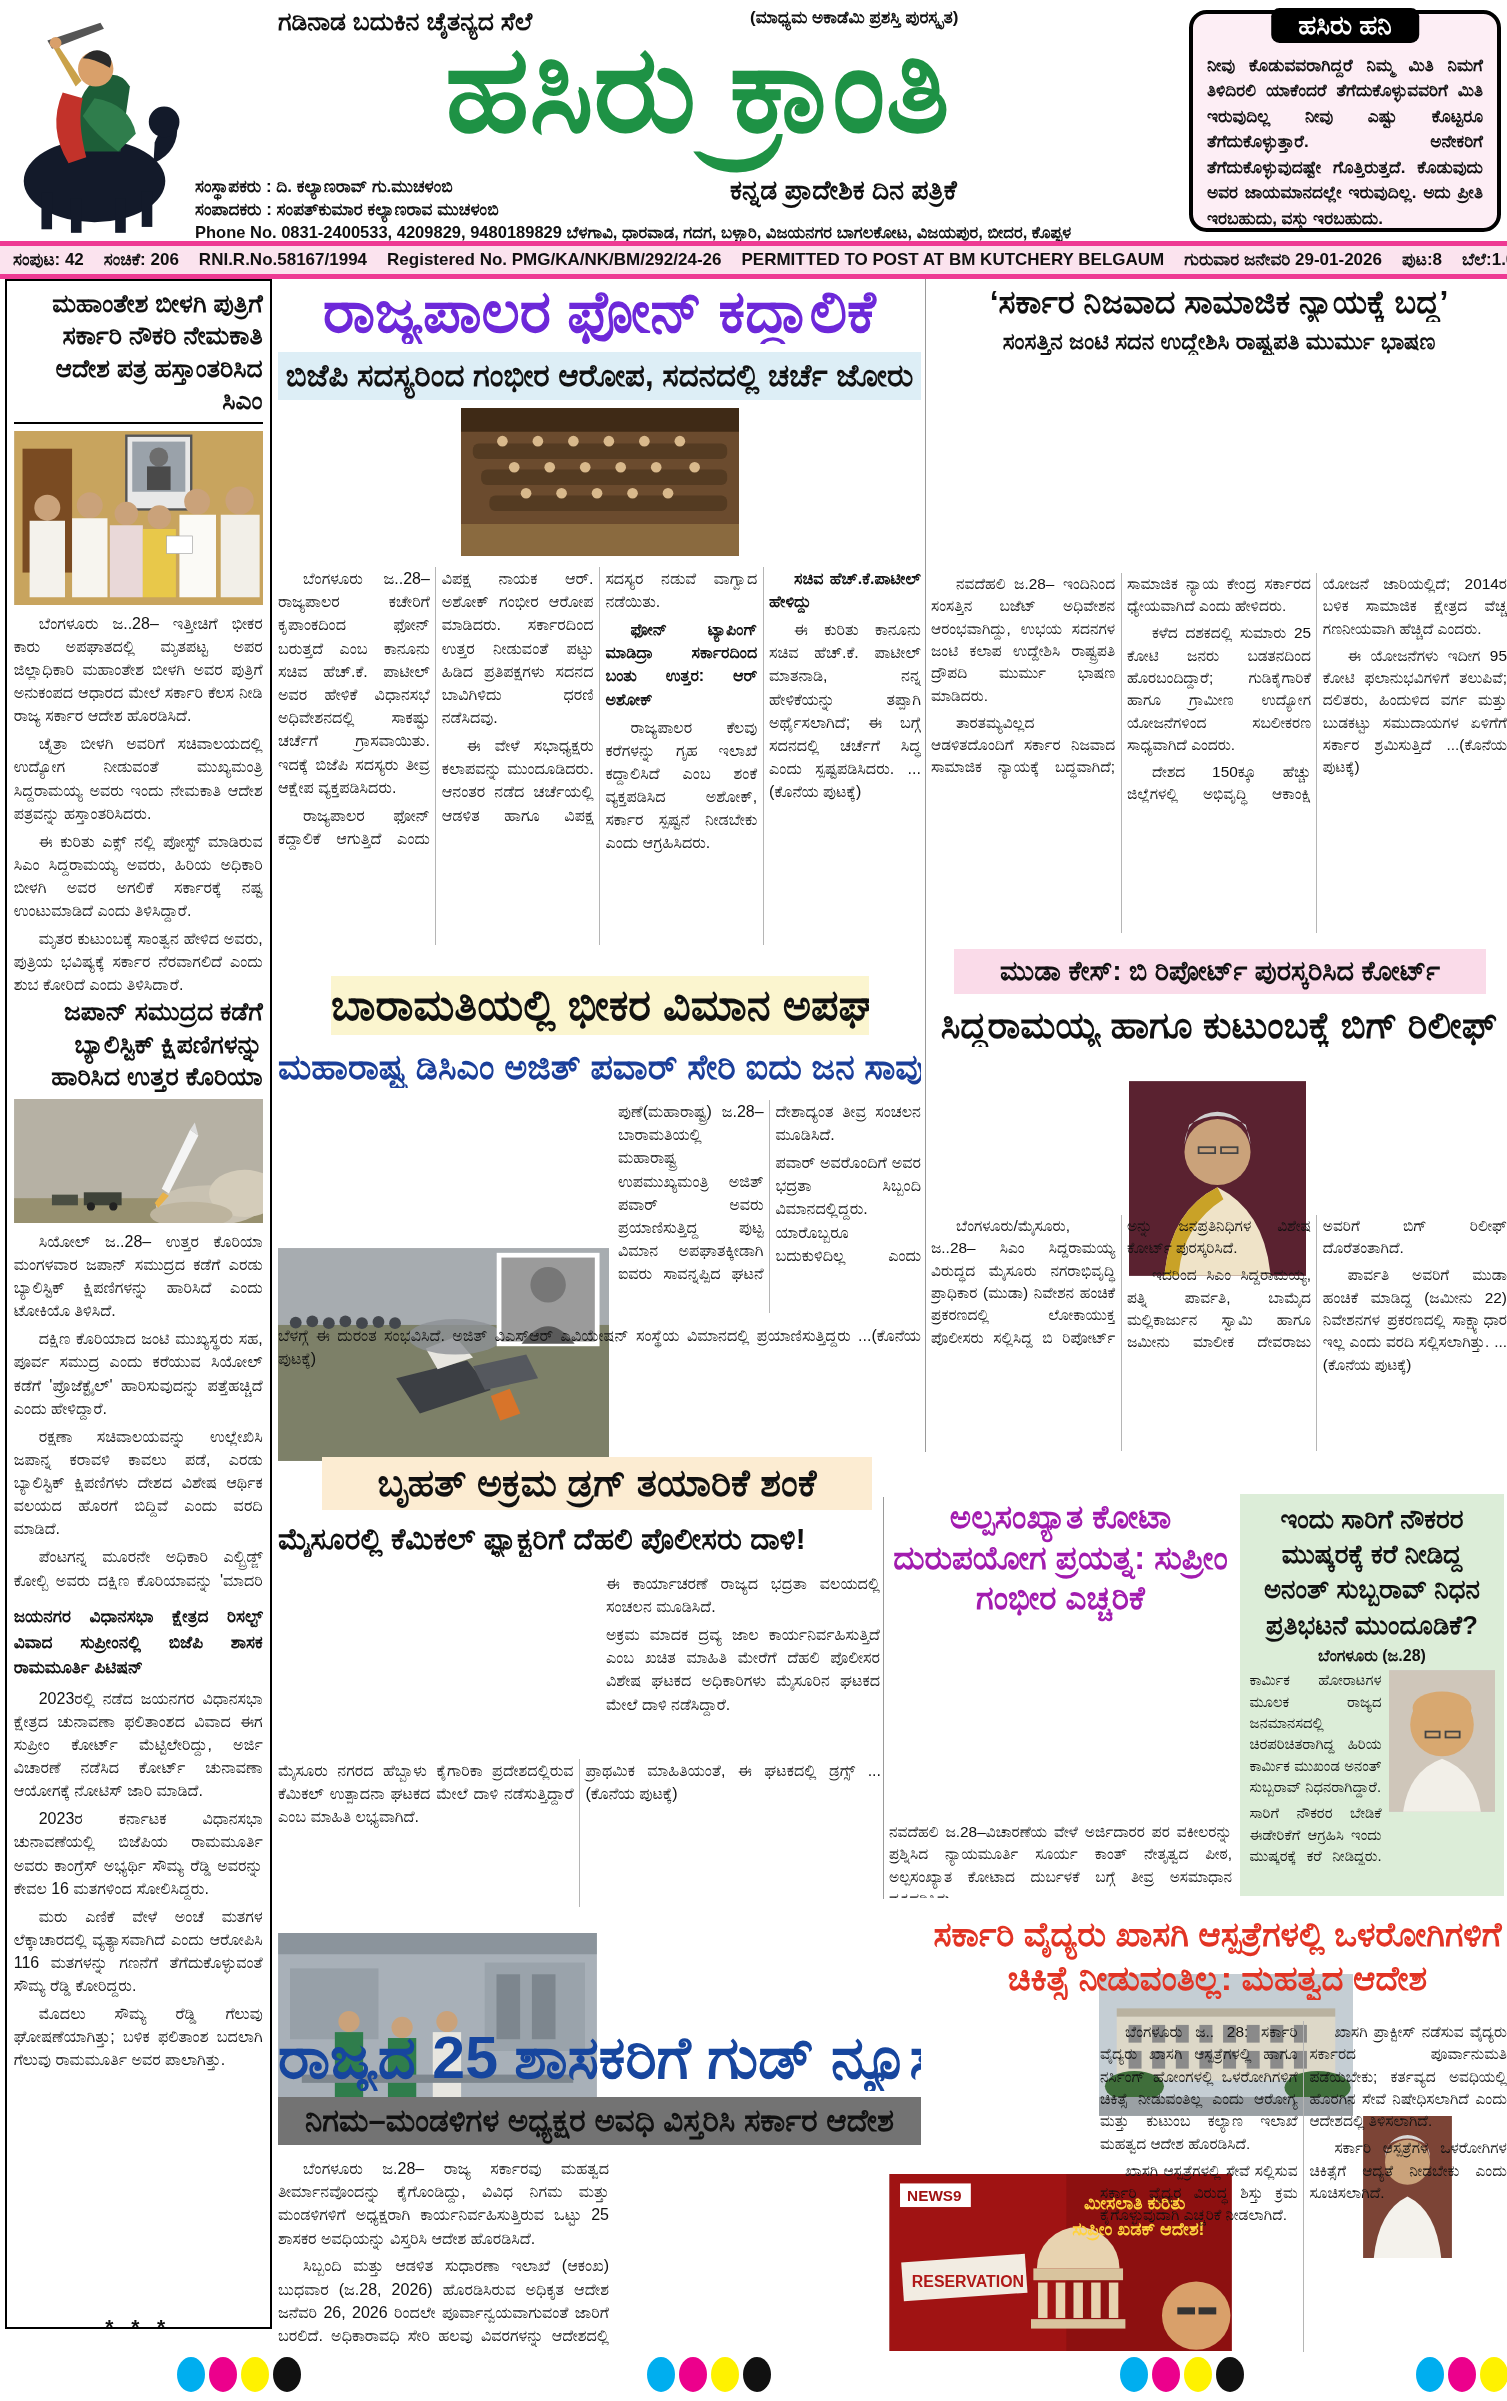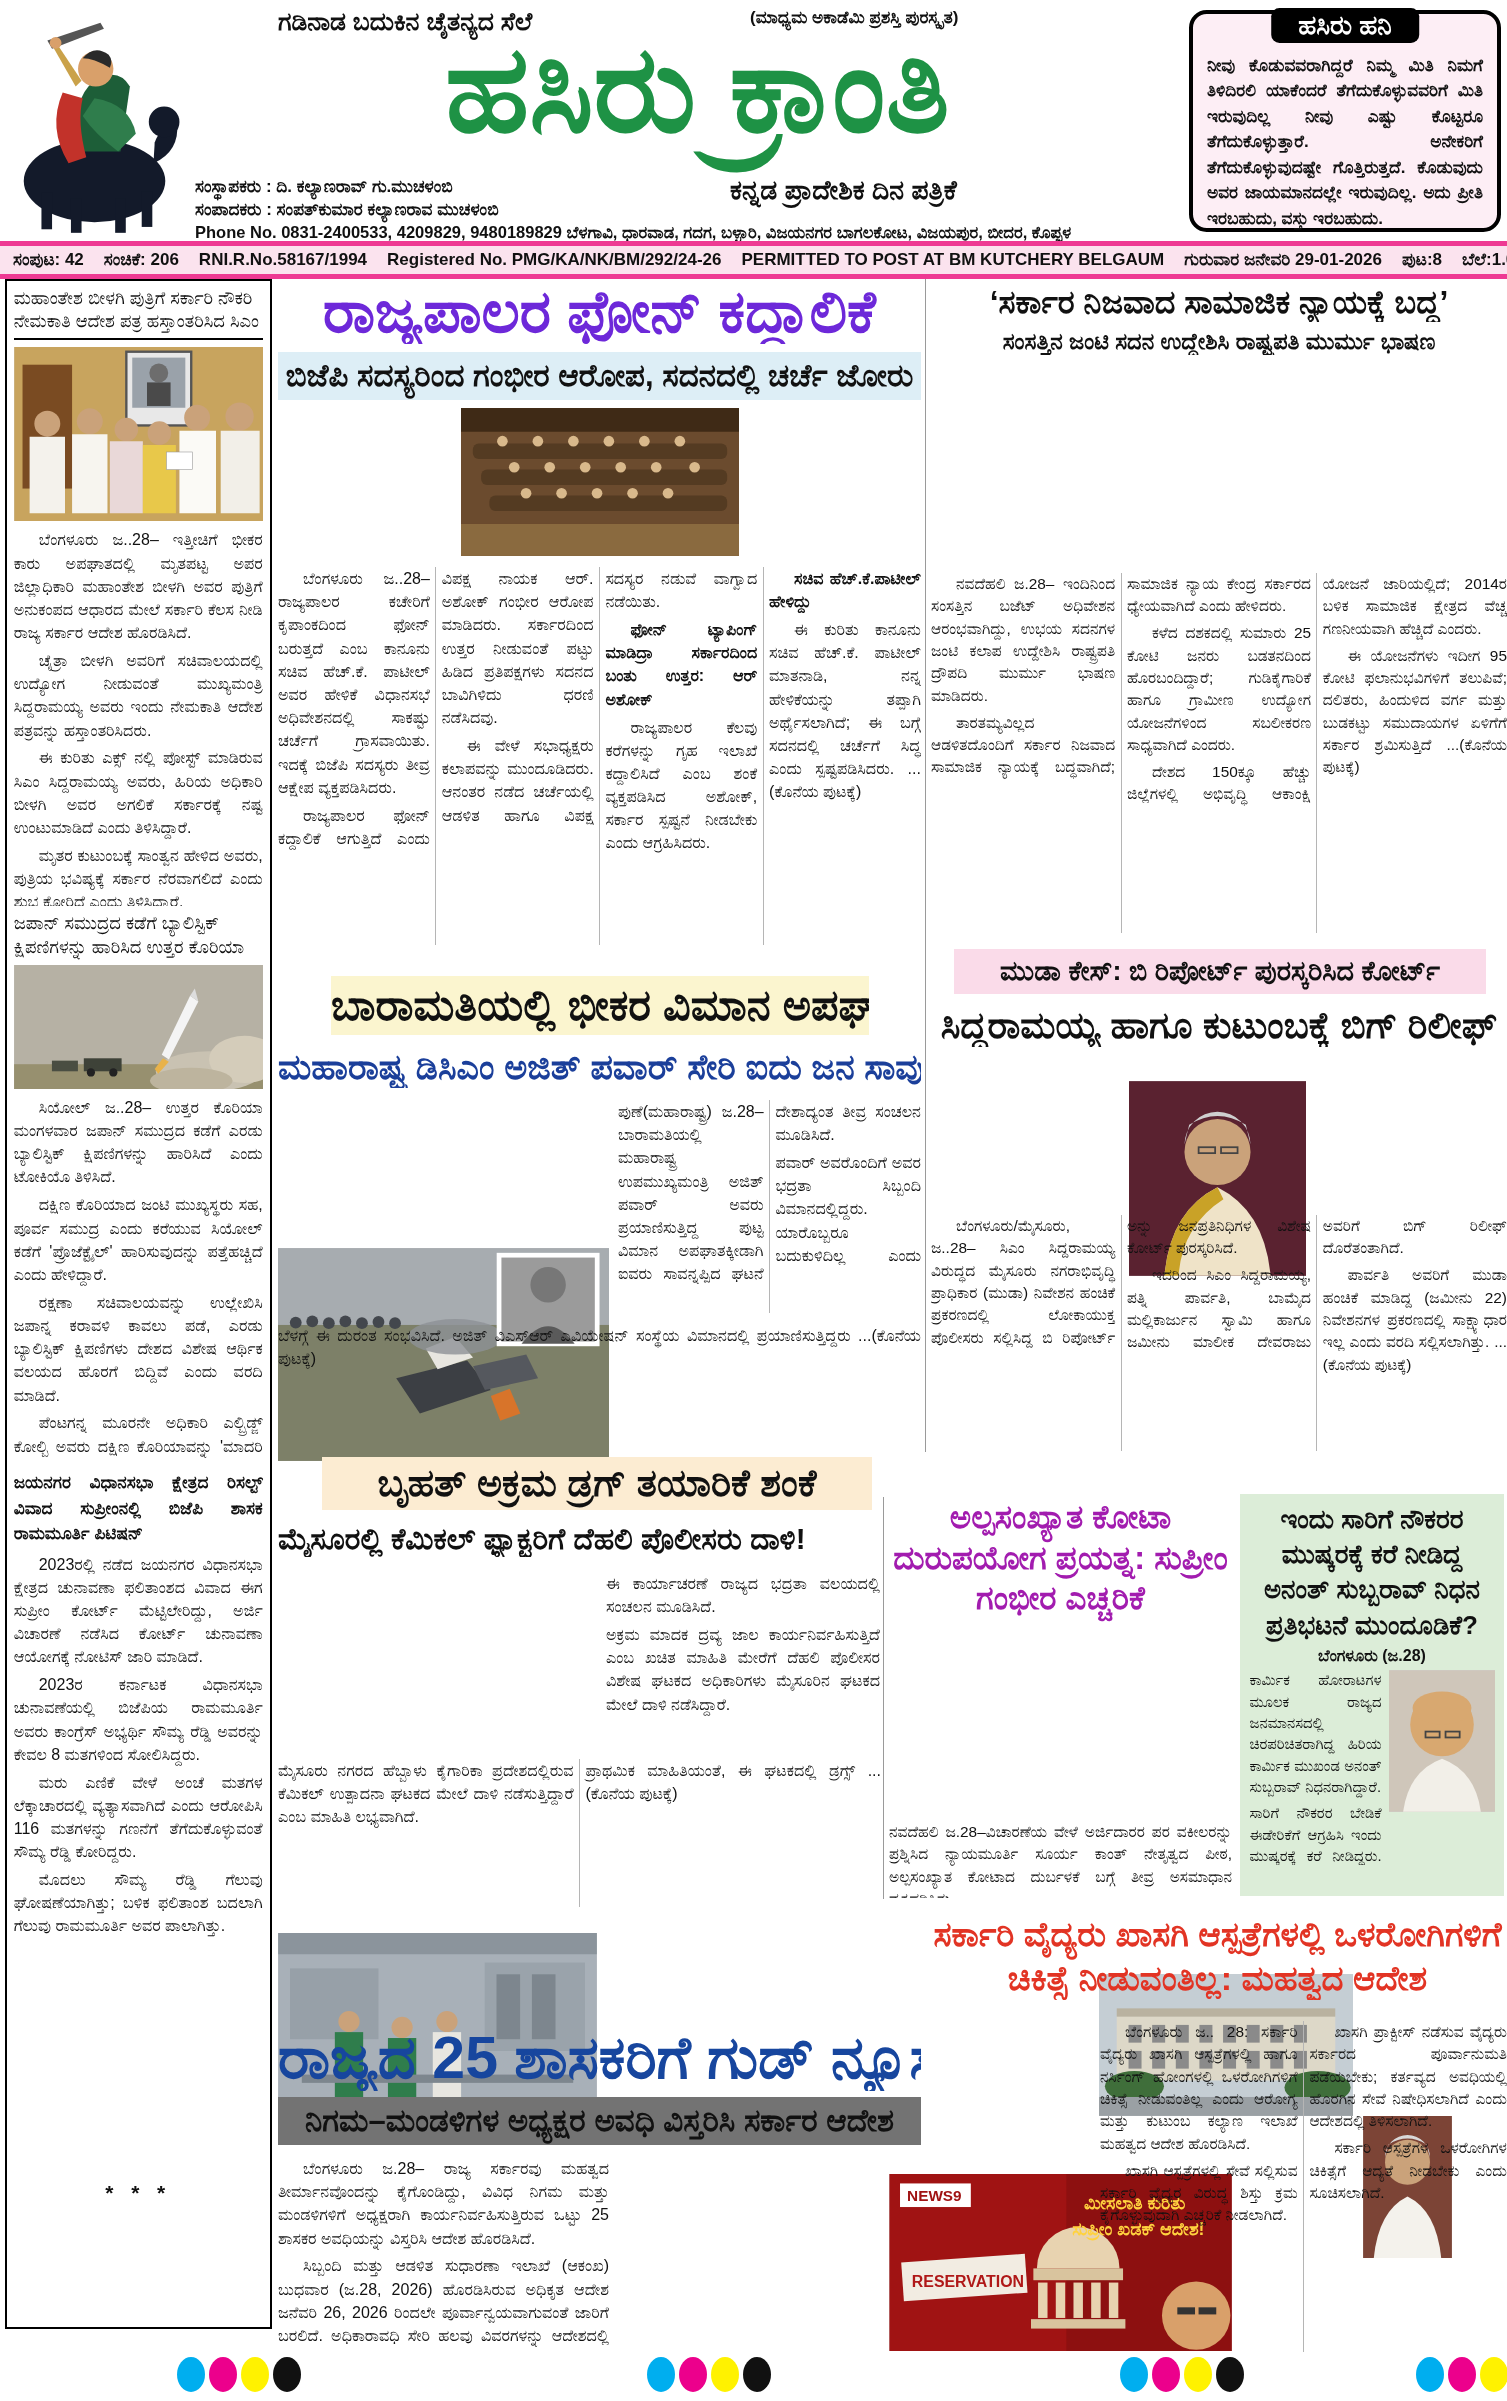--- a/index.html
+++ b/index.html
@@ -33,21 +33,21 @@
              font-size:26px;font-weight:bold;padding:2.4px 27px;border-radius:8.3px;white-space:nowrap;}
   #hanitext{font-size:17px;font-weight:bold;text-align:justify;line-height:1.5;}
   #haniauthor{font-size:17.7px;font-weight:bold;text-align:right;margin-top:3.5px;}
   
   #infobar{left:0;top:241px;width:1508px;height:38px;background:#fbe3ee;border-top:5.3px solid #ee3a93;
            border-bottom:5.3px solid #ee3a93;box-sizing:border-box;display:flex;align-items:center;
            gap:20px;padding:0 13px;font-size:17px;font-weight:bold;white-space:nowrap;overflow:hidden;}
   
   #leftcol{left:4.7px;top:279px;width:267px;height:2050px;border:2.4px solid #000;box-sizing:border-box;
            padding:5.9px 7px;overflow:hidden;}
-  .lefthead{font-size:18px;font-weight:normal;line-height:1.3;text-align:left;}
+  .lefthead{font-size:25px;font-weight:bold;line-height:1.3;text-align:right;}
   
   #govhead{left:278px;top:282px;width:643px;font-size:59px;color:#6d28d9;font-weight:bold;
            white-space:nowrap;text-align:center;overflow:hidden;line-height:1.05;}
   #govsub{left:278px;top:352px;width:643px;background:#ddeef6;font-size:31px;font-weight:bold;
           text-align:center;padding:5.9px 0;box-sizing:border-box;overflow:hidden;white-space:nowrap;}
   
   #barhead{left:331px;top:976px;width:538px;background:#fbf5cf;font-size:43px;font-weight:bold;
            text-align:center;padding:4.7px 0;white-space:nowrap;overflow:hidden;}
   #barsub{left:278px;top:1047px;width:643px;color:#1b3f9a;font-size:35px;font-weight:bold;
           text-align:center;white-space:nowrap;overflow:hidden;}
@@ -192,21 +192,21 @@
     </div>
     <div class="bodytxt clip" style="height:366px;margin-top:7px;">
         <p>ಸಿಯೋಲ್ ಜ..28– ಉತ್ತರ ಕೊರಿಯಾ ಮಂಗಳವಾರ ಜಪಾನ್ ಸಮುದ್ರದ ಕಡೆಗೆ ಎರಡು ಬ್ಯಾಲಿಸ್ಟಿಕ್ ಕ್ಷಿಪಣಿಗಳನ್ನು ಹಾರಿಸಿದೆ ಎಂದು ಟೋಕಿಯೊ ತಿಳಿಸಿದೆ.</p>
         <p>ದಕ್ಷಿಣ ಕೊರಿಯಾದ ಜಂಟಿ ಮುಖ್ಯಸ್ಥರು ಸಹ, ಪೂರ್ವ ಸಮುದ್ರ ಎಂದು ಕರೆಯುವ ಸಿಯೋಲ್ ಕಡೆಗೆ 'ಪ್ರೊಜೆಕ್ಟೈಲ್' ಹಾರಿಸುವುದನ್ನು ಪತ್ತೆಹಚ್ಚಿದೆ ಎಂದು ಹೇಳಿದ್ದಾರೆ.</p>
         <p>ರಕ್ಷಣಾ ಸಚಿವಾಲಯವನ್ನು ಉಲ್ಲೇಖಿಸಿ ಜಪಾನ್ನ ಕರಾವಳಿ ಕಾವಲು ಪಡೆ, ಎರಡು ಬ್ಯಾಲಿಸ್ಟಿಕ್ ಕ್ಷಿಪಣಿಗಳು ದೇಶದ ವಿಶೇಷ ಆರ್ಥಿಕ ವಲಯದ ಹೊರಗೆ ಬಿದ್ದಿವೆ ಎಂದು ವರದಿ ಮಾಡಿದೆ.</p>
         <p>ಪೆಂಟಗನ್ನ ಮೂರನೇ ಅಧಿಕಾರಿ ಎಲ್ಬ್ರಿಡ್ಜ್ ಕೋಲ್ಬಿ ಅವರು ದಕ್ಷಿಣ ಕೊರಿಯಾವನ್ನು 'ಮಾದರಿ ಮಿತ್ರ' ಎಂದು ಹೊಗಳಿದ ಉನ್ನತ ಮಟ್ಟದ ಸಿಯೋಲ್ ಭೇಟಿಯ ಹಿಂದಿನ ದಿನವಷ್ಟೇ ಈ ಪರೀಕ್ಷೆ ನಡೆದಿದೆ.</p>
       </div>
     <div class="bodytxt b" style="margin-top:8.3px;font-size:17px;">ಜಯನಗರ ವಿಧಾನಸಭಾ ಕ್ಷೇತ್ರದ ರಿಸಲ್ಟ್ ವಿವಾದ ಸುಪ್ರೀಂನಲ್ಲಿ ಬಿಜೆಪಿ ಶಾಸಕ ರಾಮಮೂರ್ತಿ ಪಿಟಿಷನ್</div>
     <div class="bodytxt clip" style="height:620px;margin-top:5.9px;">
         <p>2023ರಲ್ಲಿ ನಡೆದ ಜಯನಗರ ವಿಧಾನಸಭಾ ಕ್ಷೇತ್ರದ ಚುನಾವಣಾ ಫಲಿತಾಂಶದ ವಿವಾದ ಈಗ ಸುಪ್ರೀಂ ಕೋರ್ಟ್ ಮೆಟ್ಟಿಲೇರಿದ್ದು, ಅರ್ಜಿ ವಿಚಾರಣೆ ನಡೆಸಿದ ಕೋರ್ಟ್ ಚುನಾವಣಾ ಆಯೋಗಕ್ಕೆ ನೋಟಿಸ್ ಜಾರಿ ಮಾಡಿದೆ.</p>
-        <p>2023ರ ಕರ್ನಾಟಕ ವಿಧಾನಸಭಾ ಚುನಾವಣೆಯಲ್ಲಿ ಬಿಜೆಪಿಯ ರಾಮಮೂರ್ತಿ ಅವರು ಕಾಂಗ್ರೆಸ್ ಅಭ್ಯರ್ಥಿ ಸೌಮ್ಯ ರೆಡ್ಡಿ ಅವರನ್ನು ಕೇವಲ 8 ಮತಗಳಿಂದ ಸೋಲಿಸಿದ್ದರು.</p>
+        <p>2023ರ ಕರ್ನಾಟಕ ವಿಧಾನಸಭಾ ಚುನಾವಣೆಯಲ್ಲಿ ಬಿಜೆಪಿಯ ರಾಮಮೂರ್ತಿ ಅವರು ಕಾಂಗ್ರೆಸ್ ಅಭ್ಯರ್ಥಿ ಸೌಮ್ಯ ರೆಡ್ಡಿ ಅವರನ್ನು ಕೇವಲ 16 ಮತಗಳಿಂದ ಸೋಲಿಸಿದ್ದರು.</p>
         <p>ಮರು ಎಣಿಕೆ ವೇಳೆ ಅಂಚೆ ಮತಗಳ ಲೆಕ್ಕಾಚಾರದಲ್ಲಿ ವ್ಯತ್ಯಾಸವಾಗಿದೆ ಎಂದು ಆರೋಪಿಸಿ 116 ಮತಗಳನ್ನು ಗಣನೆಗೆ ತೆಗೆದುಕೊಳ್ಳುವಂತೆ ಸೌಮ್ಯ ರೆಡ್ಡಿ ಕೋರಿದ್ದರು.</p>
         <p>ಮೊದಲು ಸೌಮ್ಯ ರೆಡ್ಡಿ ಗೆಲುವು ಘೋಷಣೆಯಾಗಿತ್ತು; ಬಳಿಕ ಫಲಿತಾಂಶ ಬದಲಾಗಿ ಗೆಲುವು ರಾಮಮೂರ್ತಿ ಅವರ ಪಾಲಾಗಿತ್ತು.</p>
       </div>
     <div class="stars">* * *</div>
   </div>
 
   <div id="govhead" class="abs">ರಾಜ್ಯಪಾಲರ ಫೋನ್ ಕದ್ದಾಲಿಕೆ</div>
   <div id="govsub" class="abs">ಬಿಜೆಪಿ ಸದಸ್ಯರಿಂದ ಗಂಭೀರ ಆರೋಪ, ಸದನದಲ್ಲಿ ಚರ್ಚೆ ಜೋರು</div>
   <div class="abs photo" style="left:461px;top:408px;width:278px;height:148px;">
     <svg width="278" height="148" viewBox="0 0 470 250">

